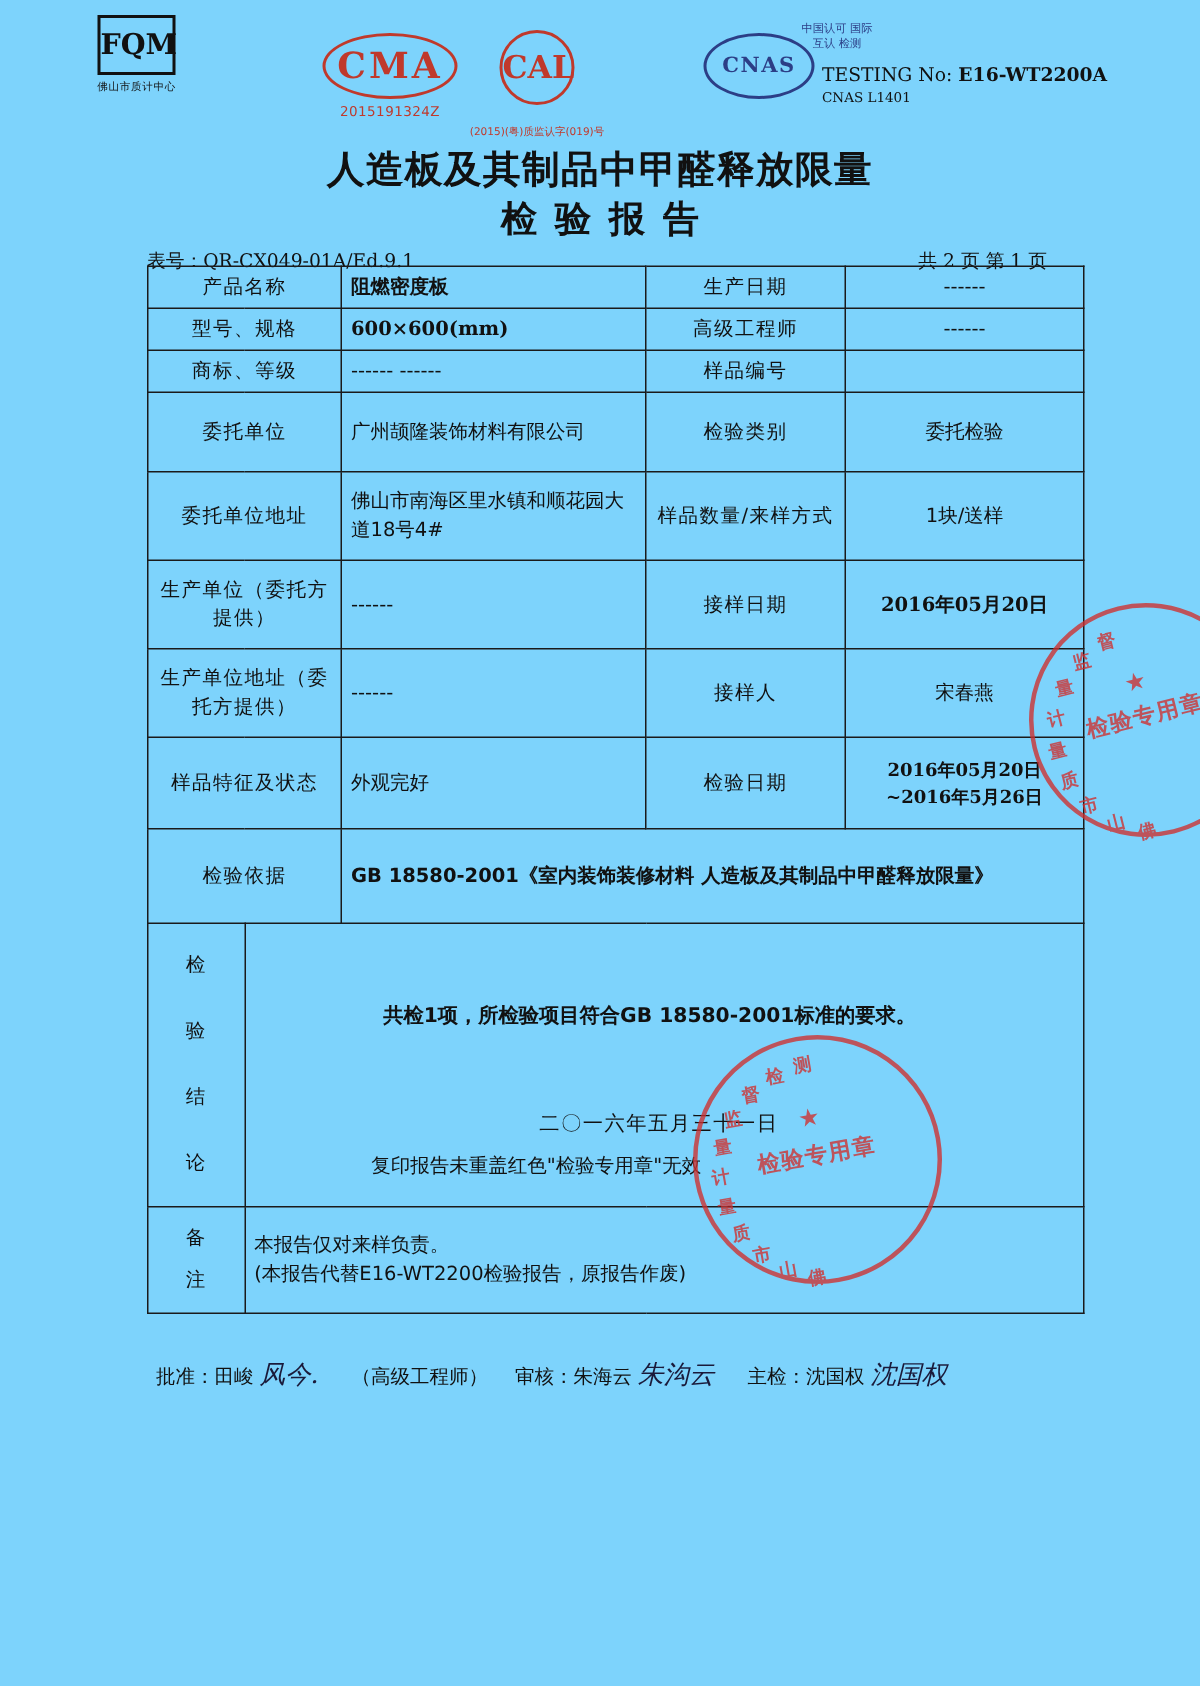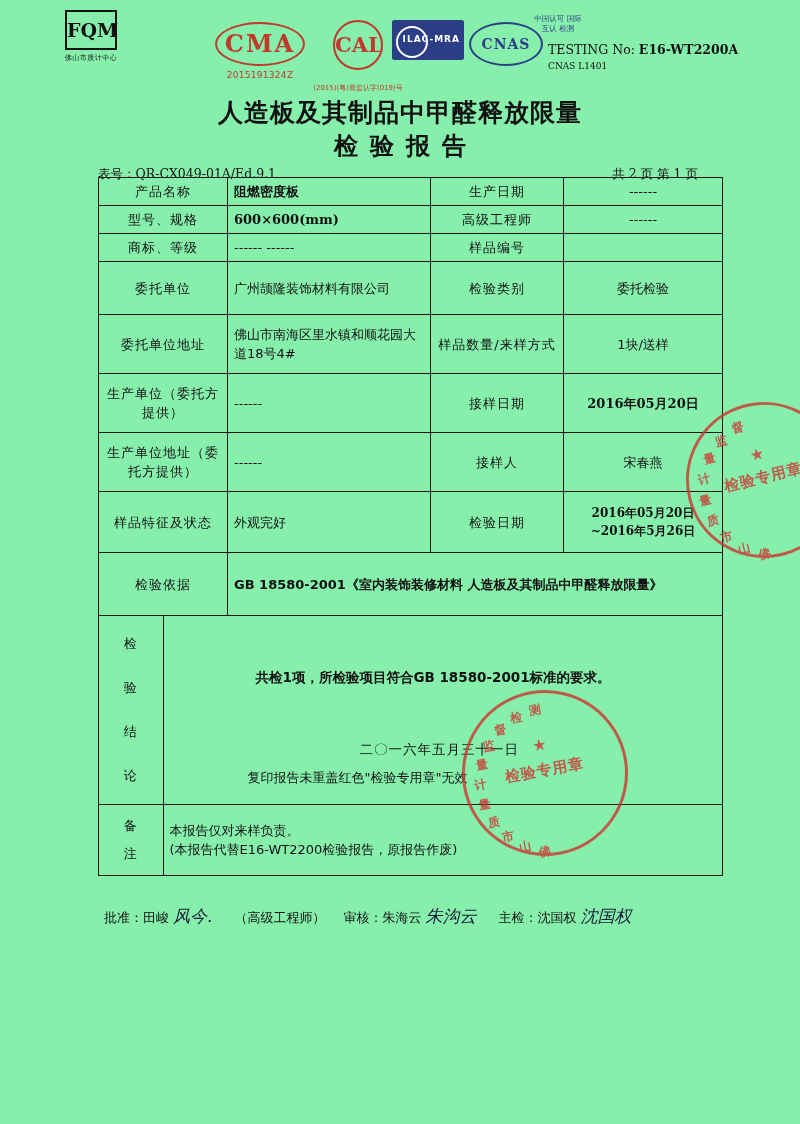--- a/index.html
+++ b/index.html
@@ -12,21 +12,21 @@
     height: 1124px;
     position: relative;
     font-family: "DejaVu Sans", "Liberation Sans", sans-serif;
     color: #111;
     overflow: hidden;
   }
   .page {
     position: relative;
     width: 800px;
     height: 1124px;
-    background: #86efac;
+    background: #7dd3fc;
   }
 
   
   .logo-row {
     position: absolute;
     top: 8px;
     left: 0;
     width: 800px;
     height: 80px;
   }
@@ -410,26 +410,20 @@
     <div class="logo cma">
       <div class="cma-oval">CMA</div>
       <div class="cma-no">2015191324Z</div>
     </div>
 
     <div class="logo cal">
       <div class="cal-circ">CAL</div>
       <div class="cal-no">(2015)(粤)质监认字(019)号</div>
     </div>
 
-    <div class="logo ilac">
-      <div class="ilac-mark">
-        <span class="rings"></span>
-        <span class="txt">ILAC-MRA</span>
-      </div>
-    </div>
 
     <div class="logo cnas">
       <div class="cnas-circ">CNAS</div>
     </div>
 
     <div class="logo cnas-cn">中国认可 国际互认 检测</div>
 
     <div class="testing-no">
       <span>TESTING No:</span>
       <b>E16-WT2200A</b>

